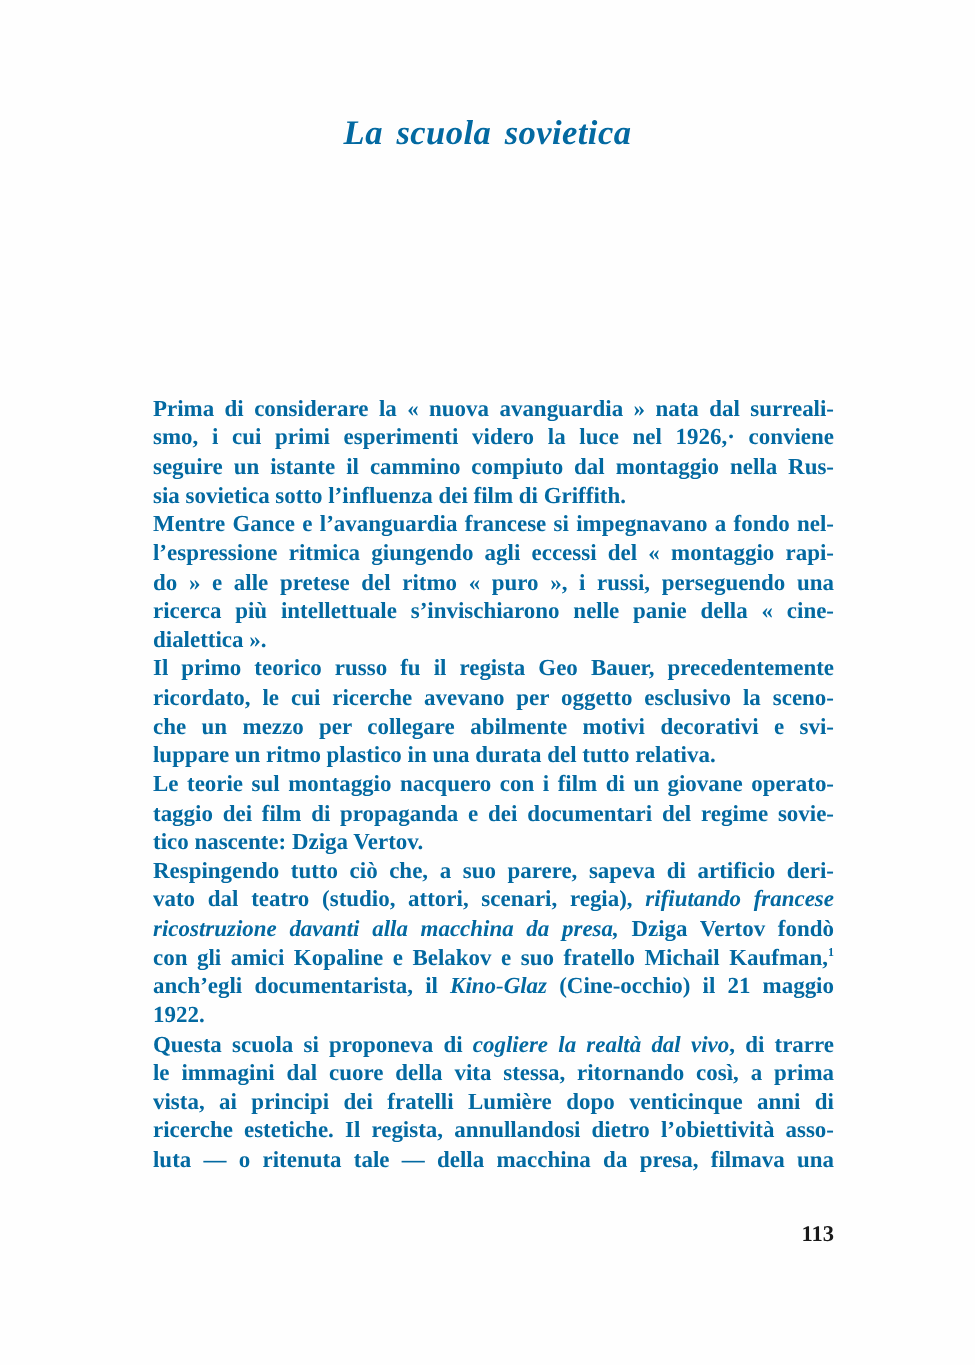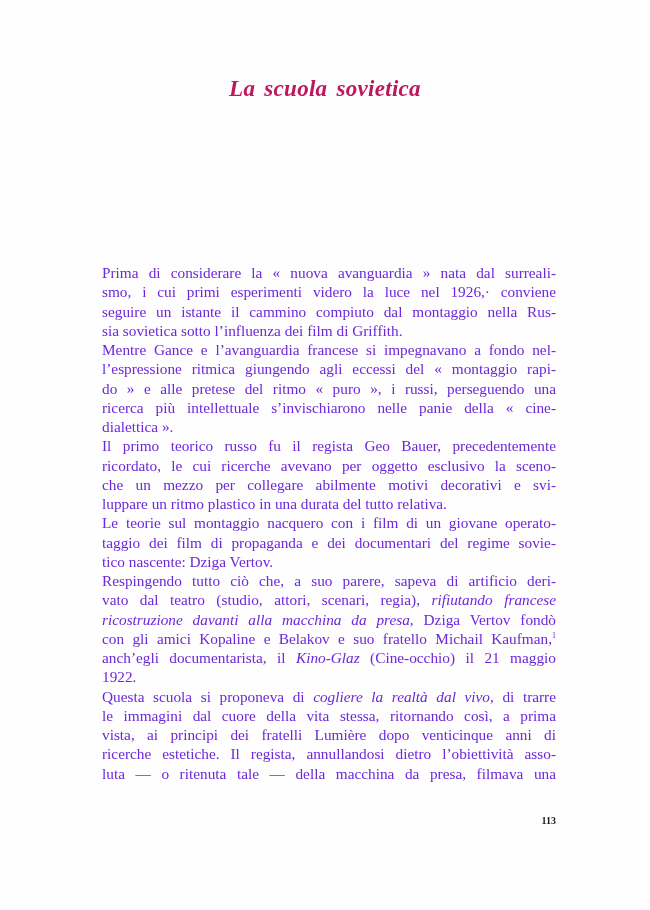--- a/index.html
+++ b/index.html
@@ -1,39 +1,39 @@
 <!DOCTYPE html>
 <html><head>
   <meta charset="utf-8">
   <style>
     html, body { margin: 0; padding: 0; background: #ffffff; }
     body { width: 650px; height: 910px; position: relative; overflow: hidden; }
     .page { position: absolute; left: 0; top: 0; width: 650px; height: 910px; background: #fefefe; }
     .title {
       position: absolute; left: 0; width: 650px; top: 76px; text-align: center;
       font-family: "Liberation Serif", "DejaVu Serif", serif;
-      font-style: italic; font-weight: bold; font-size: 23px; color: #be185d;
+      font-style: italic; font-weight: bold; font-size: 23px; color: #0369a1;
       letter-spacing: 0.3px; word-spacing: 3px;
     }
     .body-text {
       position: absolute; left: 102px; top: 263px; width: 454px;
       font-family: "Liberation Serif", "DejaVu Serif", serif;
-      font-size: 15.3px; line-height: 19.25px; color: #6d28d9;
-      font-weight: normal;
+      font-size: 15.3px; line-height: 19.25px; color: #0369a1;
+      font-weight: bold;
     }
     .line {
       display: block; height: 19.25px; white-space: nowrap;
       text-align: justify; text-align-last: justify; overflow: hidden;
     }
     .line.last { text-align-last: left; }
     .line i { font-style: italic; }
     .page-number {
       position: absolute; left: 520px; top: 815px; width: 36px; text-align: right;
       font-family: "Liberation Serif", "DejaVu Serif", serif;
-      font-size: 10px; font-weight: bold; color: #1a1a1a;
+      font-size: 15px; font-weight: bold; color: #1a1a1a;
     }
     sup { font-size: 8px; vertical-align: 6px; line-height: 0; }
   </style>
 </head>
 <body>
 
 <div class="page">
   <div class="title">La scuola sovietica</div>
 
   <div class="body-text">

